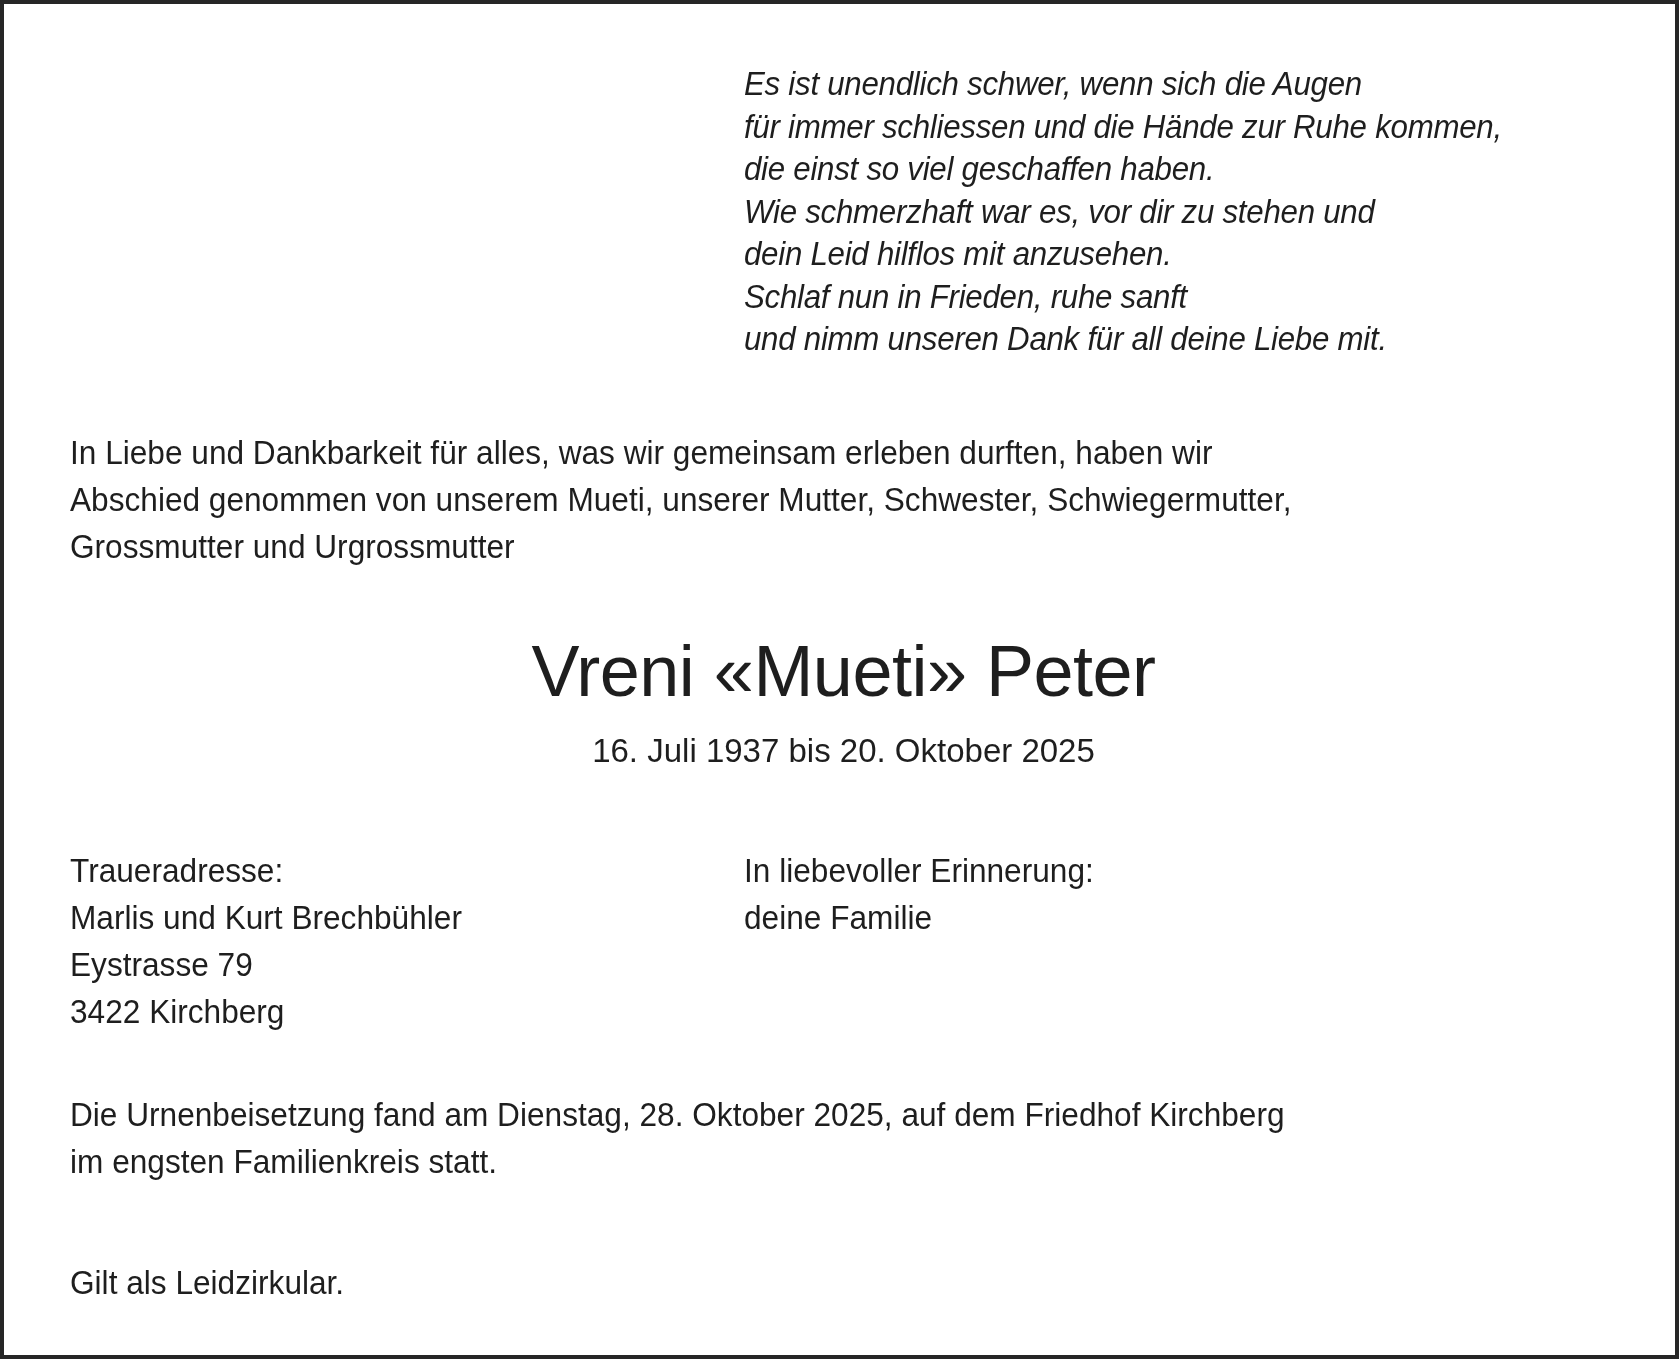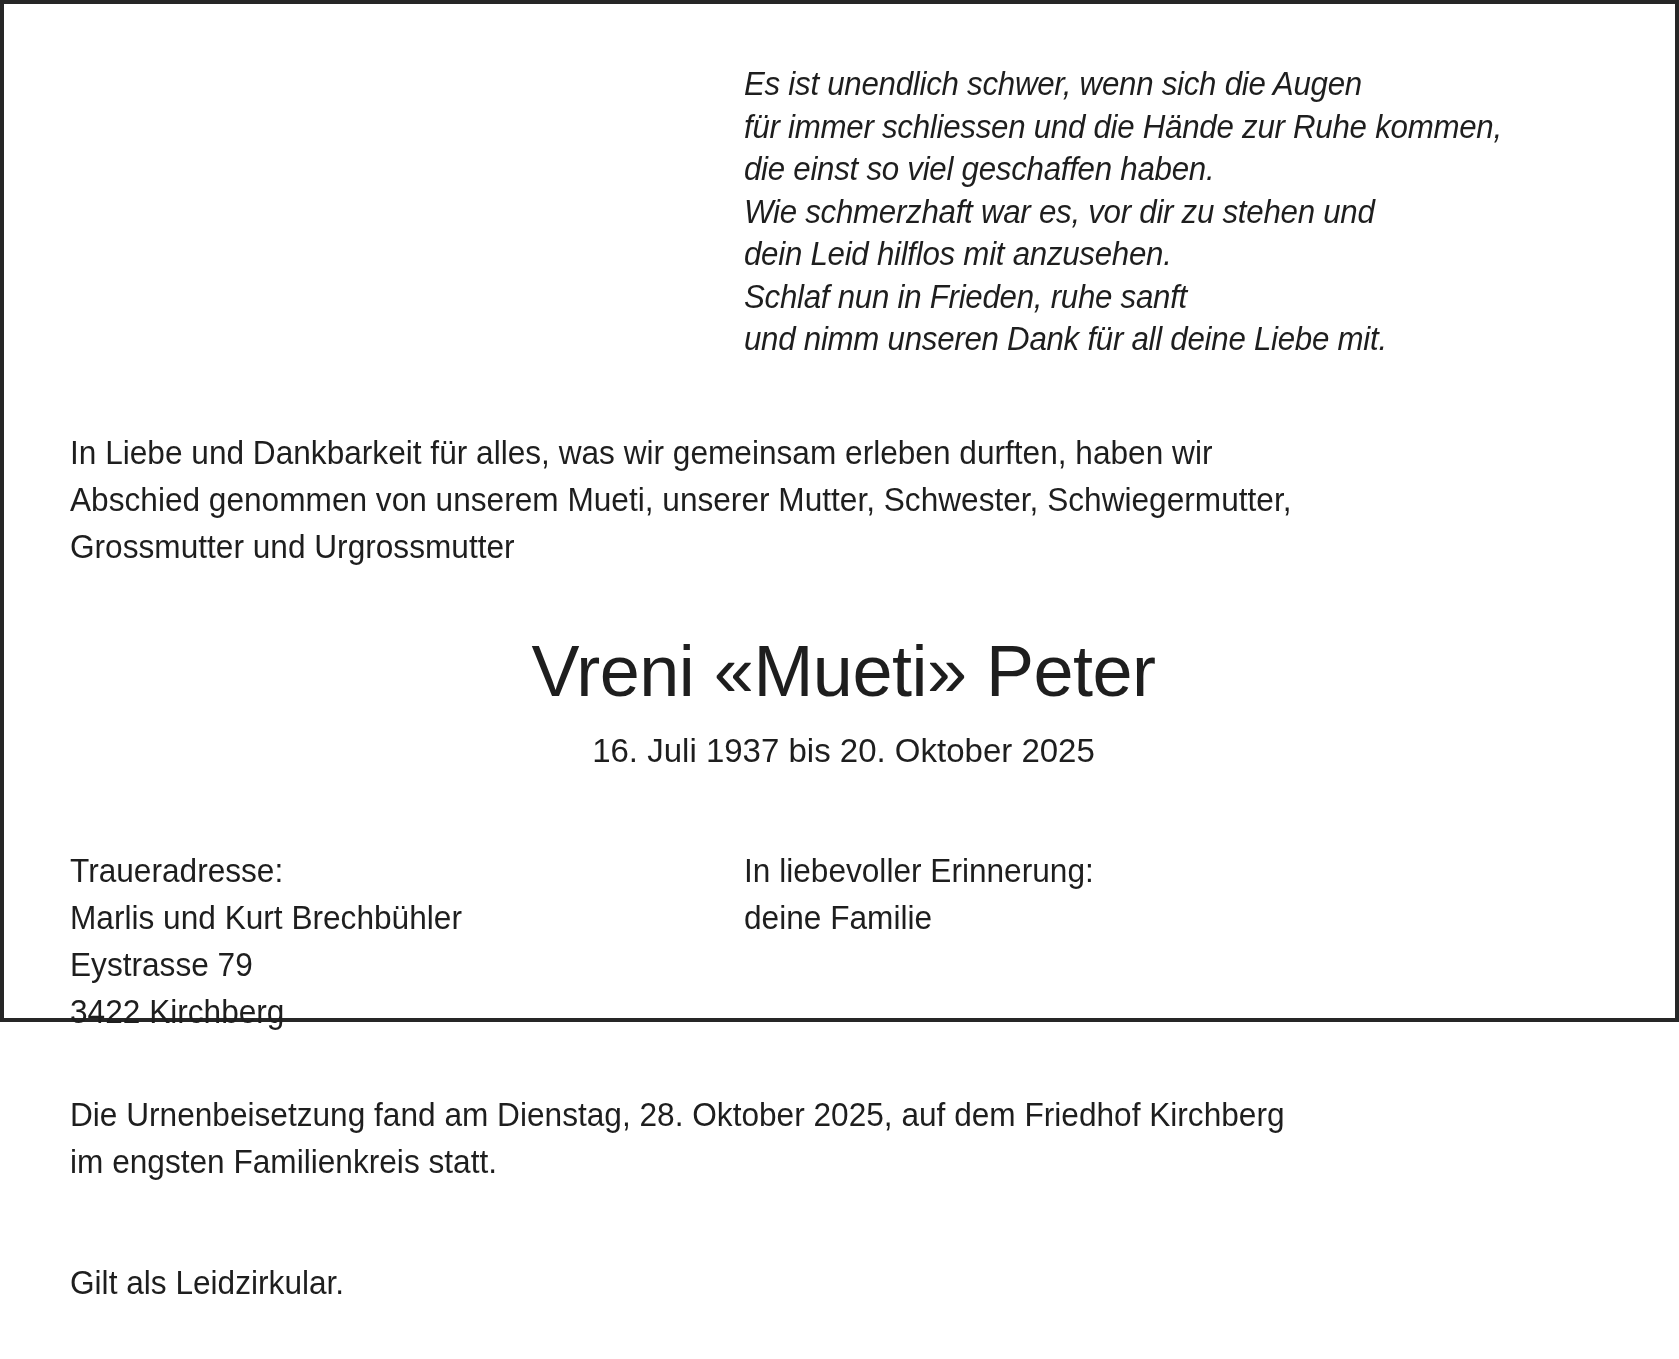--- a/index.html
+++ b/index.html
@@ -13,21 +13,21 @@
       position: relative;
       overflow: hidden;
       font-family: "Liberation Sans", "DejaVu Sans", sans-serif;
       color: #1e1e1e;
     }
     .frame {
       position: absolute;
       left: 0;
       top: 0;
       width: 1679px;
-      height: 1022px;
+      height: 1359px;
       box-sizing: border-box;
       border: 4px solid #262626;
       background: #ffffff;
     }
     .poem {
       position: absolute;
       left: 740px;
       top: 58px;
       font-style: italic;
       font-size: 34px;

